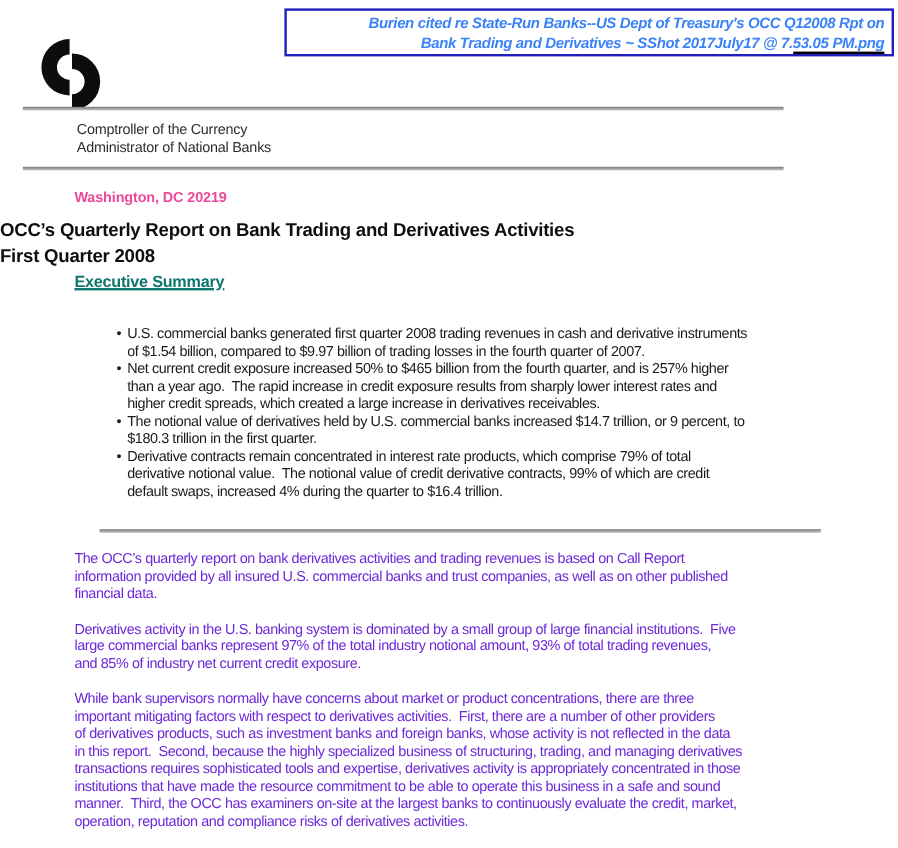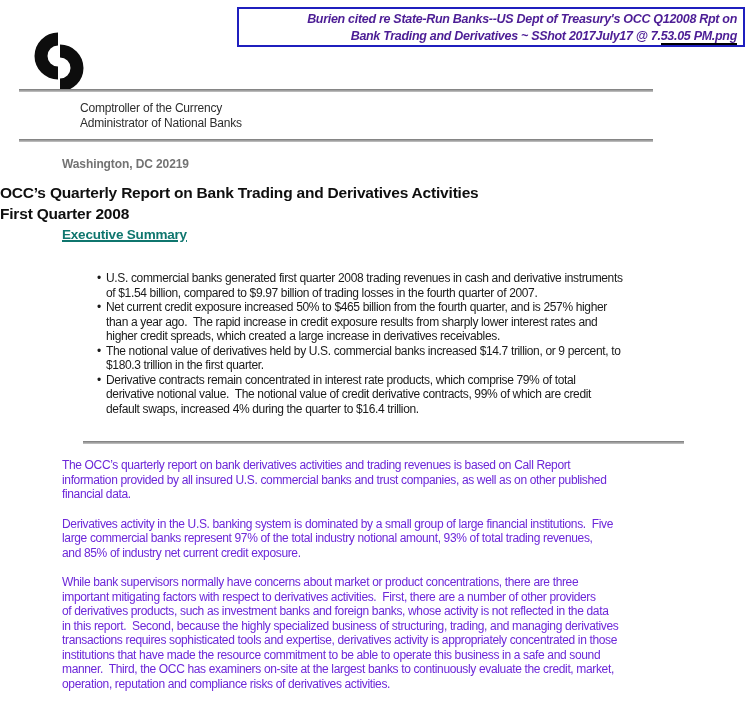--- a/index.html
+++ b/index.html
@@ -10,40 +10,39 @@
     overflow:hidden;
     font-family:"Liberation Sans","DejaVu Sans",sans-serif;
     color:#1a1a1a;
   }
   
   .annot-box{
     position:absolute;left:237px;top:7px;width:508px;height:40px;
     box-sizing:border-box;border:2px solid #1f1fbe;
     padding:2px 6px 0 6px;text-align:right;
     font-weight:bold;font-style:italic;font-size:12.5px;line-height:17px;
-    letter-spacing:-0.3px;color:#4c1d95;
+    letter-spacing:-0.3px;color:#3b82f6;
   }
   .annot-underline{border-bottom:2px solid #000000;padding-bottom:0px;}
   
   .logo{position:absolute;left:30px;top:32px;width:58px;height:60px;}
   
   .rule{position:absolute;height:3px;background:linear-gradient(#787878,#c6c6c6);}
   .rule1{left:19px;top:89px;width:634px;}
   .rule2{left:19px;top:139px;width:634px;}
   .rule3{left:83px;top:441px;width:601px;}
   
   .agency{
     position:absolute;left:64px;top:101px;
     font-size:12px;line-height:14.5px;letter-spacing:-0.2px;color:#2e2e2e;
     white-space:pre;
-    margin-left:16px;
   }
   .address{
     position:absolute;left:62px;top:157px;
-    font-size:12px;font-weight:bold;letter-spacing:-0.1px;color:#737373;
+    font-size:12px;font-weight:bold;letter-spacing:-0.1px;color:#ec4899;
   }
   
   .title{
     position:absolute;left:0;top:182px;width:748px;text-align:left;
     font-size:15.5px;font-weight:bold;line-height:21px;letter-spacing:-0.2px;color:#0f0f0f;
   }
   .exec{
     position:absolute;left:62px;top:227px;
     font-size:13.5px;font-weight:bold;text-decoration:underline;
     text-decoration-thickness:1.5px;letter-spacing:-0.2px;color:#0f766e;

